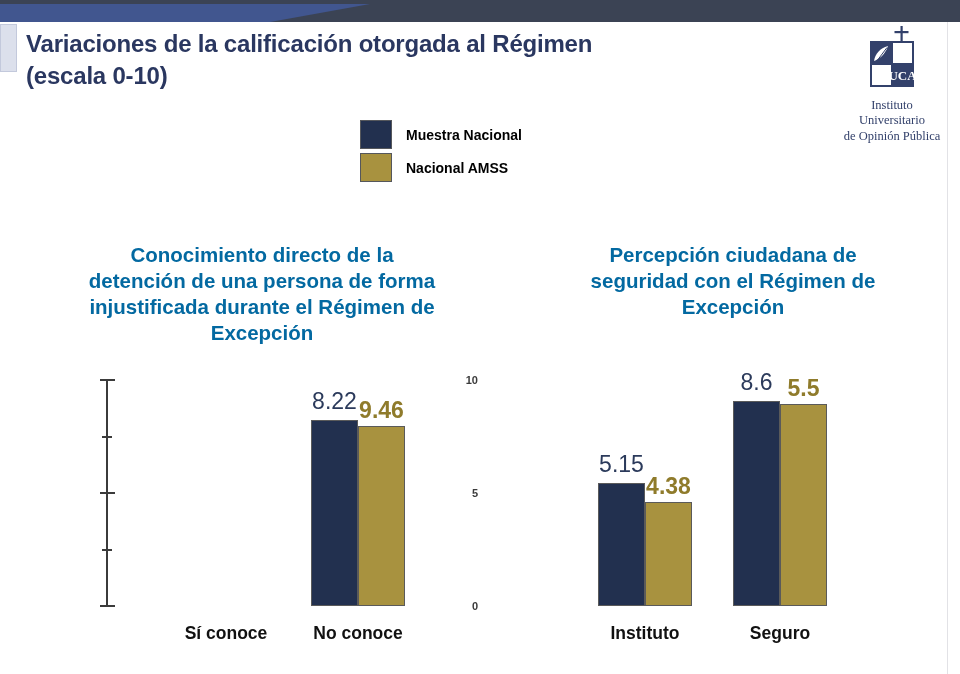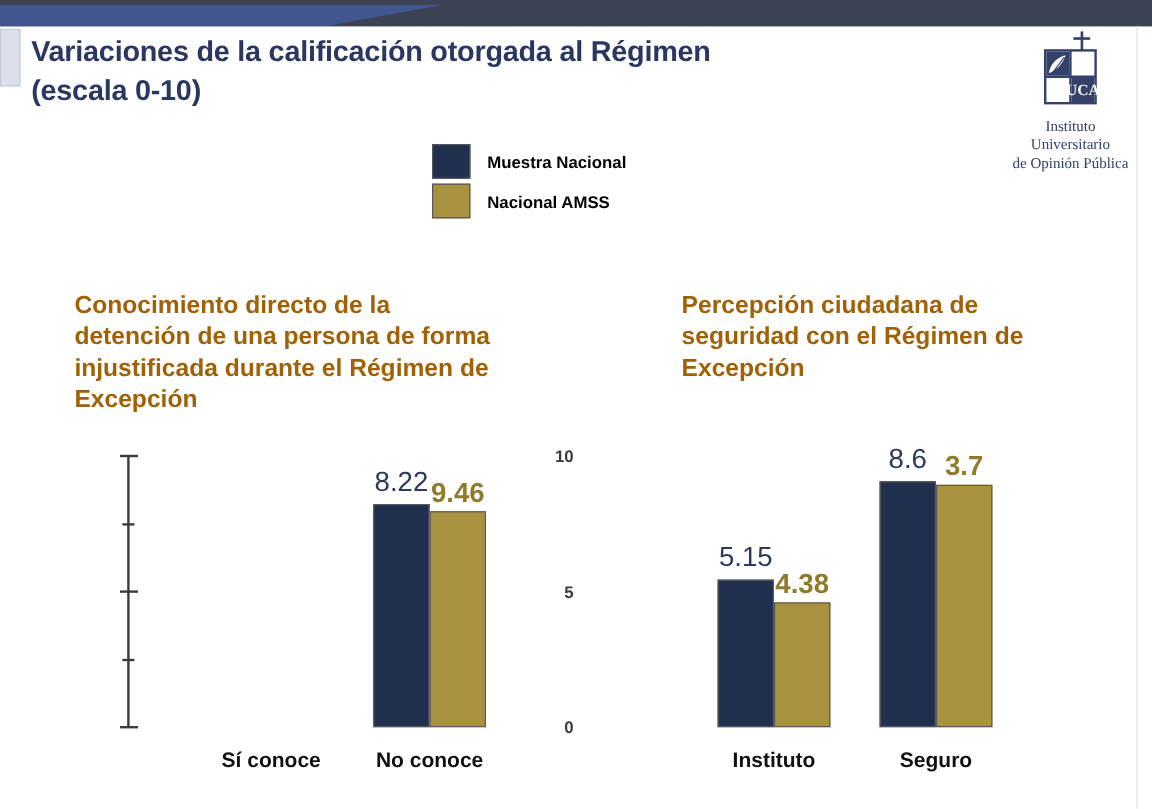--- a/index.html
+++ b/index.html
@@ -100,22 +100,22 @@
 
   
   .chart-panel { position: absolute; }
   #chart-left  { left: 48px;  top: 242px; width: 430px; height: 410px; }
   #chart-right { left: 548px; top: 242px; width: 400px; height: 410px; }
 
   .chart-title {
     font-size: 20.5px;
     font-weight: bold;
     line-height: 1.27;
-    color: #a16207;
-    text-align: left;
+    color: #0369a1;
+    text-align: center;
   }
   #chart-left .chart-title  { width: 400px; margin-left: 14px; }
   #chart-right .chart-title { width: 330px; margin-left: 20px; }
   .chart-title span { display: block; }
 
   
   .plot {
     position: absolute;
     left: 0; right: 0;
   }
@@ -136,21 +136,21 @@
     background: #3b3b3b;
     height: 2px;
   }
   .tick.major { left: 52px; width: 15px; }
   .tick.minor { left: 54px; width: 10px; }
   .tick-label {
     position: absolute;
     right: 0;
     width: 46px;
     text-align: right;
-    font-size: 14px;
+    font-size: 11px;
     font-weight: bold;
     color: #3b3b3b;
     transform: translateY(-50%);
   }
 
   
   .bars {
     position: absolute;
     left: 0; right: 0; bottom: 46px;
     height: 232px;
@@ -284,19 +284,19 @@
         <div class="group" style="left: 50px; width: 94px;">
           <div class="bar navy" style="left: 0px; width: 47px; height: 122.57px;"></div>
           <div class="value-label navy" style="width: 47px; left: 0px; bottom: 127.57px;">5.15</div>
           <div class="bar gold" style="left: 47px; width: 47px; height: 104.244px;"></div>
           <div class="value-label gold" style="width: 47px; left: 47px; bottom: 106.244px;">4.38</div>
         </div>
         <div class="group" style="left: 185px; width: 94px;">
           <div class="bar navy" style="left: 0px; width: 47px; height: 204.68px;"></div>
           <div class="value-label navy" style="width: 47px; left: 0px; bottom: 209.68px;">8.6</div>
           <div class="bar gold" style="left: 47px; width: 47px; height: 202.3px;"></div>
-          <div class="value-label gold" style="width: 47px; left: 47px; bottom: 204.3px;">3.7</div>
+          <div class="value-label gold" style="width: 47px; left: 47px; bottom: 204.3px;">5.5</div>
         </div>
       </div>
   <div class="cat-label" style="left: 50px; width: 94px;">Instituto</div>
       <div class="cat-label" style="left: 185px; width: 94px;">Seguro</div>
     </div>
 </div>
 
 </body></html>

